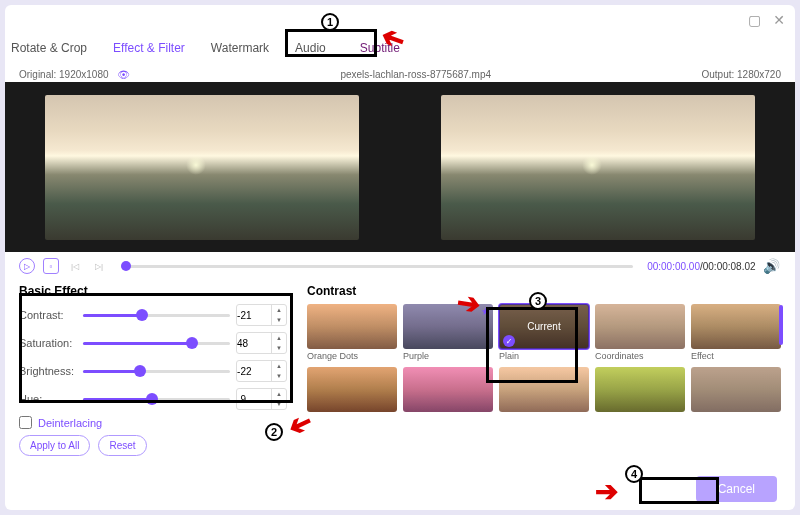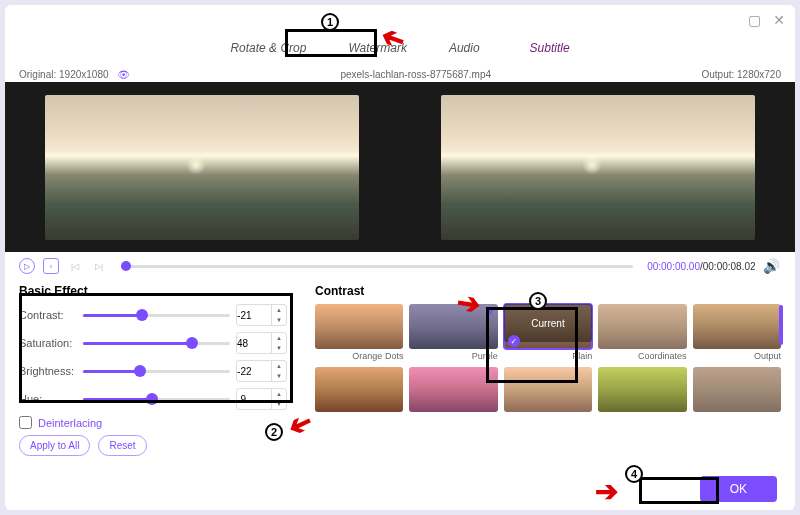--- a/index.html
+++ b/index.html
@@ -1,39 +1,39 @@
 <!DOCTYPE html>
 <html><head>
 <meta charset="utf-8">
 <style>
 * { box-sizing: border-box; margin: 0; padding: 0; font-family: Arial, sans-serif; }
 body { background: #e8e6f5; width: 800px; height: 515px; overflow: hidden; }
 .window { background: #fff; margin: 5px; border-radius: 6px; height: 505px; position: relative; }
 .titlebar { height: 30px; display: flex; justify-content: flex-end; align-items: center; padding: 0 10px; gap: 12px; }
 .titlebar span { cursor: pointer; color: #999; font-size: 14px; }
-.tabs { display: flex; justify-content: center; gap: 30px; padding: 2px 0 8px; font-size: 12px; color: #555; font-style: italic; }
+.tabs { display: flex; gap: 14px; padding: 2px 0 8px; font-size: 12px; color: #555; }
 .tabs .tab { cursor: pointer; padding: 4px 6px; }
 .tabs .tab.active { color: #7c4dff; }
 .tabs .tab.disabled { color: #701a75; margin-left: 8px; }
 .infobar { display: flex; justify-content: space-between; padding: 2px 14px; font-size: 10px; color: #666; }
 .infobar .eye { color: #7c4dff; margin-left: 6px; }
 .preview { background: #1a1a1a; height: 170px; display: flex; gap: 2px; padding: 6px 0; }
 .preview .pane { flex: 1; display: flex; align-items: center; justify-content: center; padding: 0 40px; }
 .thumb { width: 100%; height: 145px; border-radius: 2px; background: linear-gradient(to bottom, #d4c5b0 0%, #e8d9c0 25%, #f5e8d0 38%, #fff8e0 42%, #888870 55%, #4a5a4a 75%, #3a3a30 100%); position: relative; overflow: hidden; }
 .thumb::before { content:''; position:absolute; top:42%; left:45%; width:20px; height:20px; background: radial-gradient(circle, rgba(255,255,220,0.9) 0%, transparent 70%); border-radius:50%; }
 .transport { display: flex; align-items: center; padding: 6px 14px; gap: 8px; font-size: 10px; }
 .tbtn { width: 16px; height: 16px; border: 1px solid #a080ff; border-radius: 50%; display: flex; align-items: center; justify-content: center; color: #7c4dff; font-size: 8px; cursor: pointer; }
 .tbtn.sq { border-radius: 3px; }
 .tbtn.plain { border: none; color: #bbb; }
 .timeline { flex: 1; height: 3px; background: #ddd; border-radius: 2px; position: relative; margin: 0 6px; }
 .timeline .dot { position: absolute; left: 0; top: -4px; width: 10px; height: 10px; background: #7c4dff; border-radius: 50%; }
 .timecode { color: #7c4dff; text-align: center; }
 .timecode .dur { color: #333; }
 .vol { color: #7c4dff; font-size: 14px; }
-.lower { display: flex; padding: 4px 14px; gap: 28px; }
+.lower { display: flex; padding: 4px 14px; gap: 20px; }
 .basic { width: 268px; }
 .basic h4 { font-size: 12px; font-weight: bold; margin-bottom: 6px; }
 .row { display: flex; align-items: center; gap: 6px; margin-bottom: 6px; font-size: 11px; color: #555; }
 .row label { width: 58px; }
 .slider { flex: 1; height: 3px; background: #ddd; border-radius: 2px; position: relative; cursor: pointer; }
 .slider .fill { position: absolute; height: 100%; background: #7c4dff; border-radius: 2px; }
 .slider .knob { position: absolute; top: -5px; width: 12px; height: 12px; background: #7c4dff; border-radius: 50%; margin-left: -6px; }
 .numbox { display: flex; align-items: center; border: 1px solid #ddd; border-radius: 3px; height: 22px; }
 .numbox input { width: 34px; border: none; text-align: left; font-size: 10px; outline: none; }
 .spin { display: flex; flex-direction: column; border-left: 1px solid #ddd; }
@@ -50,24 +50,24 @@
 .fitem.f-orange .fimg { filter: sepia(0.6) saturate(1.5) hue-rotate(-10deg); }
 .fitem.f-purple .fimg { filter: sepia(0.3) saturate(0.8) hue-rotate(220deg) brightness(0.8); }
 .fitem.f-plain .fimg { filter: none; }
 .fitem.f-coord .fimg { filter: contrast(0.7) brightness(1.2); }
 .fitem.f-stars .fimg { filter: sepia(0.4) saturate(1.2); }
 .fitem.f-g1 .fimg { filter: contrast(1.2) saturate(1.3); }
 .fitem.f-g2 .fimg { filter: hue-rotate(300deg) saturate(1.5); }
 .fitem.f-g3 .fimg { filter: brightness(1.3) contrast(0.9); }
 .fitem.f-g4 .fimg { filter: sepia(0.8) hue-rotate(30deg) saturate(2); }
 .fitem.f-g5 .fimg { filter: contrast(0.6) brightness(1.1); }
-.fitem .flabel { text-align: right; font-size: 9px; color: #666; margin-top: 2px; }
+.fitem .flabel { text-align: left; font-size: 9px; color: #666; margin-top: 2px; }
 .fitem .star { position: absolute; top: 2px; right: 3px; color: #7c4dff; font-size: 10px; }
 .fitem.selected .fimg { outline: 2px solid #7c4dff; outline-offset: -1px; }
-.fitem.selected .overlay { position: absolute; top: 0; left: 0; right: 0; height: 38px; background: rgba(0,0,0,0.4); border-radius: 3px; display: flex; align-items: center; justify-content: center; color: #fff; font-size: 10px; }
+.fitem.selected .overlay { position: absolute; top: 0; left: 0; right: 0; height: 45px; background: rgba(0,0,0,0.4); border-radius: 3px; display: flex; align-items: center; justify-content: center; color: #fff; font-size: 10px; }
 .fitem.selected .check { position: absolute; bottom: 14px; left: 4px; width: 12px; height: 12px; background: #7c4dff; border-radius: 50%; color: #fff; font-size: 8px; display: flex; align-items: center; justify-content: center; }
 .scrollbar { position: absolute; right: 12px; top: 300px; width: 4px; height: 40px; background: #7c4dff; border-radius: 2px; }
 .footer { position: absolute; bottom: 8px; right: 18px; display: flex; gap: 12px; }
 .btn-primary { background: #7c4dff; color: #fff; border: none; padding: 6px 30px; border-radius: 4px; font-size: 12px; cursor: pointer; }
 .btn-cancel { background: #b8a3ff; color: #fff; border: none; padding: 6px 22px; border-radius: 4px; font-size: 12px; cursor: pointer; }
 
 .anno { position: absolute; pointer-events: none; }
 .anno-box { border: 3px solid #000; }
 .anno-num { width: 18px; height: 18px; background: #fff; border: 2px solid #000; border-radius: 50%; color: #000; font-size: 11px; font-weight: bold; display: flex; align-items: center; justify-content: center; }
 .anno-arrow { color: #d00; font-size: 28px; font-weight: bold; }
@@ -76,20 +76,21 @@
 <body>
 
 <div class="window">
   <div class="titlebar">
     <span>▢</span>
     <span>✕</span>
   </div>
 
   <div class="tabs">
     <div class="tab">Rotate &amp; Crop</div>
+    <div class="tab active">Effect &amp; Filter</div>
     <div class="tab">Watermark</div>
     <div class="tab">Audio</div>
     <div class="tab disabled">Subtitle</div>
   </div>
 
   <div class="infobar">
     <div>
       <span>Original: 1920x1080</span>
       <span class="eye">👁</span>
     </div>
@@ -206,21 +207,21 @@
             <div class="overlay">Current</div>
             <div class="check">✓</div>
             <div class="flabel">Plain</div>
           </div>
           <div class="fitem f-coord">
             <div class="fimg"></div>
             <div class="flabel">Coordinates</div>
           </div>
           <div class="fitem f-stars">
             <div class="fimg"></div>
-            <div class="flabel">Output</div>
+            <div class="flabel">Effect</div>
           </div>
           <div class="fitem f-g1">
             <div class="fimg"></div>
             <div class="flabel"></div>
           </div>
           <div class="fitem f-g2">
             <div class="fimg"></div>
             <div class="flabel"></div>
           </div>
           <div class="fitem f-g3">
@@ -235,21 +236,21 @@
             <div class="fimg"></div>
             <div class="flabel"></div>
           </div>
         </div>
     </div>
   </div>
 
   <div class="scrollbar"></div>
 
   <div class="footer">
-    <button class="btn-primary">OK</button>
+    <button class="btn-cancel">Cancel</button>
   </div>
 
   <div class="anno anno-box" style="left:280px; top:24px; width:92px; height:28px;"></div>
   <div class="anno anno-num" style="left:316px; top:8px;">1</div>
   <div class="anno anno-arrow" style="left:376px; top:18px; transform: rotate(200deg);">➔</div>
 
   <div class="anno anno-box" style="left:14px; top:288px; width:274px; height:110px;"></div>
   <div class="anno anno-num" style="left:260px; top:418px;">2</div>
   <div class="anno anno-arrow" style="left:284px; top:404px; transform: rotate(155deg);">➔</div>
 

